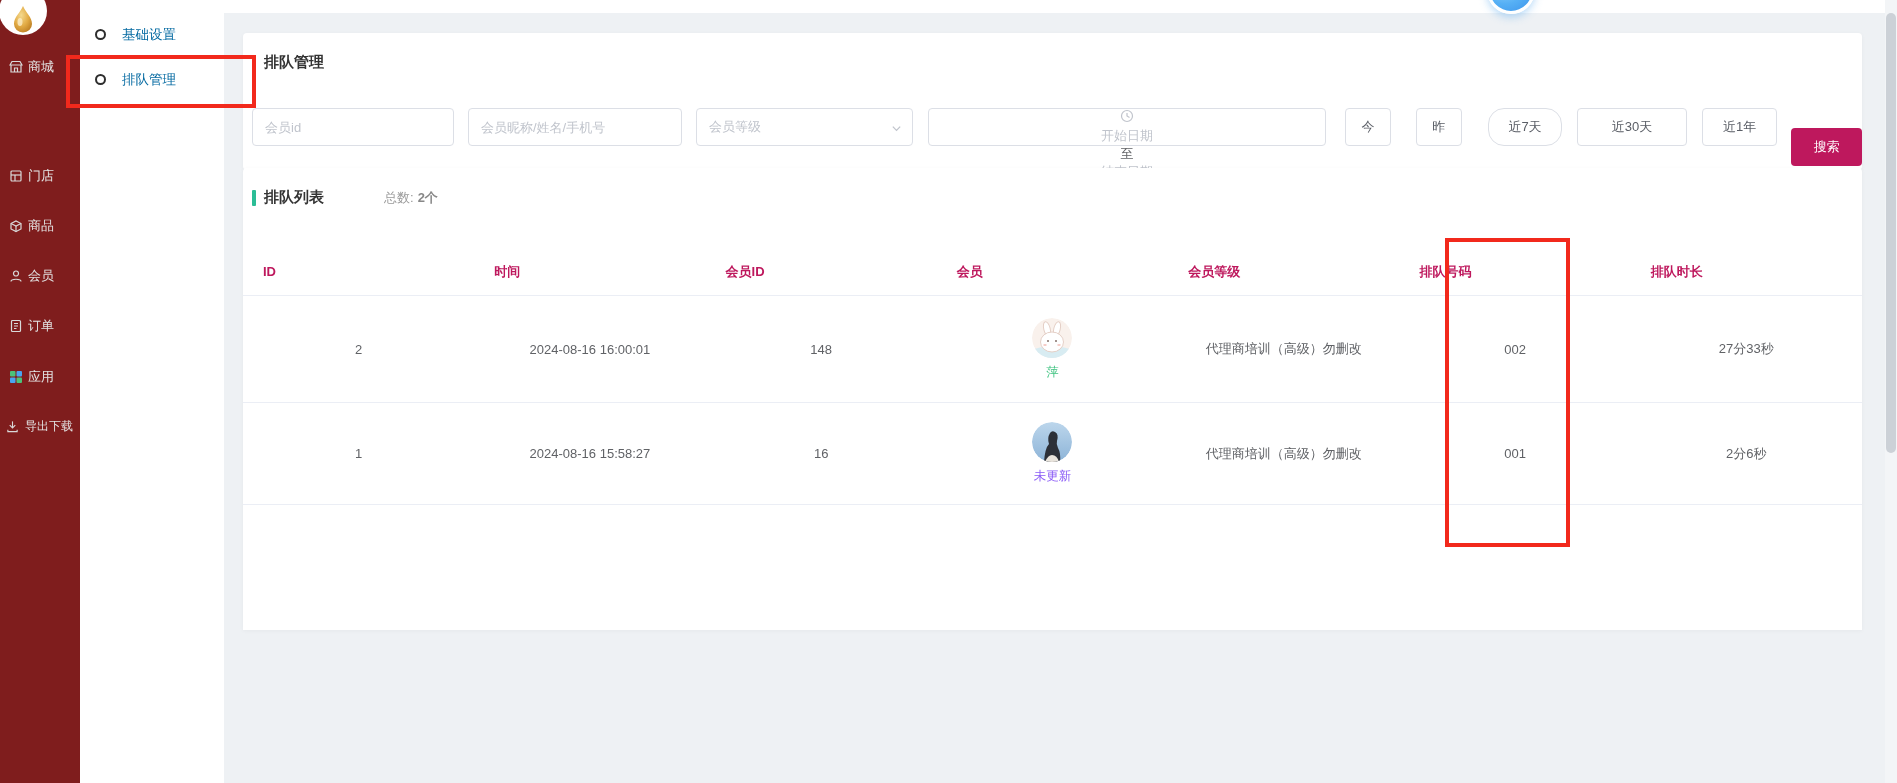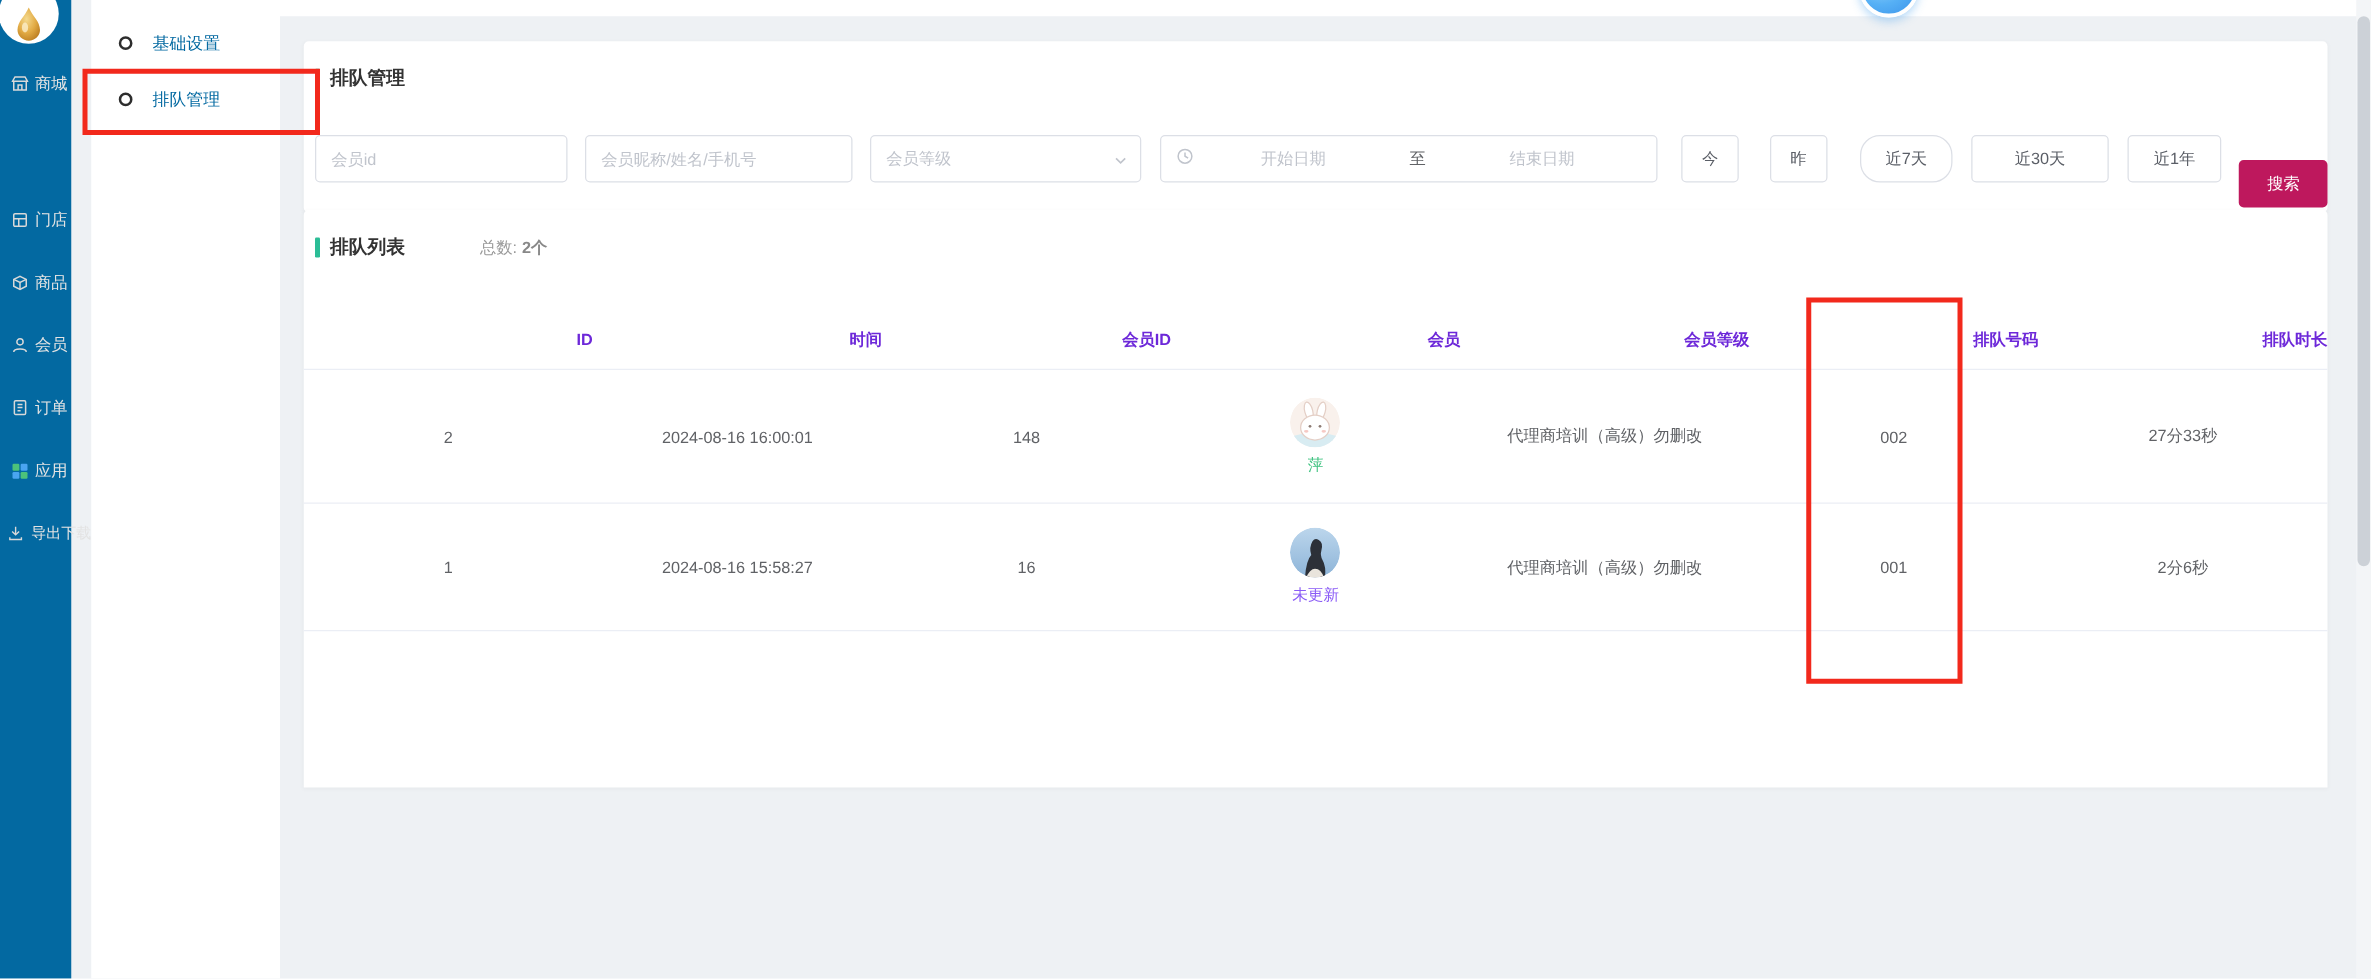--- a/index.html
+++ b/index.html
@@ -1,20 +1,20 @@
 <!DOCTYPE html>
 <html><head>
 <meta charset="utf-8">
 <style>
   * { margin:0; padding:0; box-sizing:border-box; }
   html,body { width:1897px; height:783px; overflow:hidden; font-family:"Liberation Sans","DejaVu Sans",sans-serif; }
   .app { position:relative; width:1897px; height:783px; background:#eef1f4; overflow:hidden; }
 
   
-  .sidebar { position:absolute; left:0; top:0; width:57px; height:783px; background:#0369a1; z-index:3; }
+  .sidebar { position:absolute; left:0; top:0; width:80px; height:783px; background:#7f1d1d; z-index:3; }
   .logo { position:absolute; left:-1px; top:-13px; width:48px; height:48px; border-radius:50%; background:#fff; overflow:hidden; }
   .logo svg { position:absolute; left:13px; top:18px; }
   .side-item { position:absolute; left:9px; display:flex; align-items:center; gap:5px; color:#e3e3e3; font-size:13px; white-space:nowrap; cursor:pointer; }
   .side-item .ic { width:14px; height:14px; display:inline-flex; flex:0 0 14px; }
   .si-0{top:58px;} .si-1{top:167px;} .si-2{top:217px;} .si-3{top:267px;} .si-4{top:317px;} .si-5{top:368px;} .si-6{top:418px; font-size:12px; left:6px;}
 
   
   .submenu { position:absolute; left:73px; top:0; width:151px; height:783px; background:#ffffff; z-index:2; padding-top:12px; }
   .sub-item { height:45px; display:flex; align-items:center; padding-left:22px; cursor:pointer; }
   .sub-item .bullet { width:11px; height:11px; border:2px solid #2d2d2d; border-radius:50%; flex:0 0 11px; }
@@ -40,34 +40,34 @@
   
   .filters { display:flex; align-items:center; margin:16px 0 0 9px; }
   .f-input { height:38px; border:1px solid #dcdfe6; border-radius:4px; padding:0 12px; font-size:13px; color:#606266; background:#fff; outline:none; }
   .f-input::placeholder { color:#c0c4cc; }
   .in-id   { width:202px; margin-right:14px; }
   .in-name { width:215px; margin-right:14px; }
   .f-select { position:relative; width:218px; height:38px; border:1px solid #dcdfe6; border-radius:4px; margin-right:15px;
     display:flex; align-items:center; padding:0 12px; font-size:13px; color:#c0c4cc; cursor:pointer; background:#fff; }
   .f-select .chev { position:absolute; right:10px; top:13px; }
   .f-date { width:400px; height:38px; border:1px solid #dcdfe6; border-radius:4px; margin-right:19px;
-    display:flex; align-items:center; padding:0 12px; background:#fff; cursor:pointer; }
+    display:flex; align-items:center; padding:0 12px; background:#fff; cursor:pointer;flex-direction:column; }
   .f-date .ph { flex:1; text-align:center; font-size:13px; color:#c0c4cc; }
   .f-date .sep { width:40px; text-align:center; font-size:13px; color:#606266; }
   .qbtn { height:38px; border:1px solid #dcdfe6; border-radius:4px; background:#fff; font-size:13px; color:#5a5e66; cursor:pointer; }
   .qb-0 { width:46px; margin-right:25px; }
   .qb-1 { width:46px; margin-right:26px; }
   .qb-2 { width:75px; margin-right:15px;border-radius:16px; }
   .qb-3 { width:110px; margin-right:15px; }
   .qb-4 { width:76px; margin-right:14px; }
   .search-btn { width:71px; height:38px; border:none; border-radius:4px; background:#be185d; color:#fff; font-size:13px; cursor:pointer;margin-top:40px; }
 
   
   .thead { position:absolute; left:0; right:0; top:80px; height:48px; display:flex; align-items:center; border-bottom:1px solid #ebeef5; }
-  .th { flex:0 0 14.2857%; text-align:right; font-size:13px; font-weight:bold; color:#6d28d9; }
+  .th { flex:0 0 14.2857%; text-align:left; font-size:13px; font-weight:bold; color:#be185d;padding-left:20px; }
   .trow { position:absolute; left:0; right:0; display:flex; align-items:center; border-bottom:1px solid #ebeef5; }
   .trow-0 { top:128px; height:107px; }
   .trow-1 { top:235px; height:102px; }
   .td { flex:0 0 14.2857%; text-align:center; font-size:13px; color:#606266; }
   .member-cell { display:flex; flex-direction:column; align-items:center; }
   .avatar { width:40px; height:40px; border-radius:50%; overflow:hidden; }
   .mname { margin-top:6px; font-size:12.5px; }
   .mname.green { color:#3fc380; }
   .mname.gray  { color:#8b5cf6; }
 

